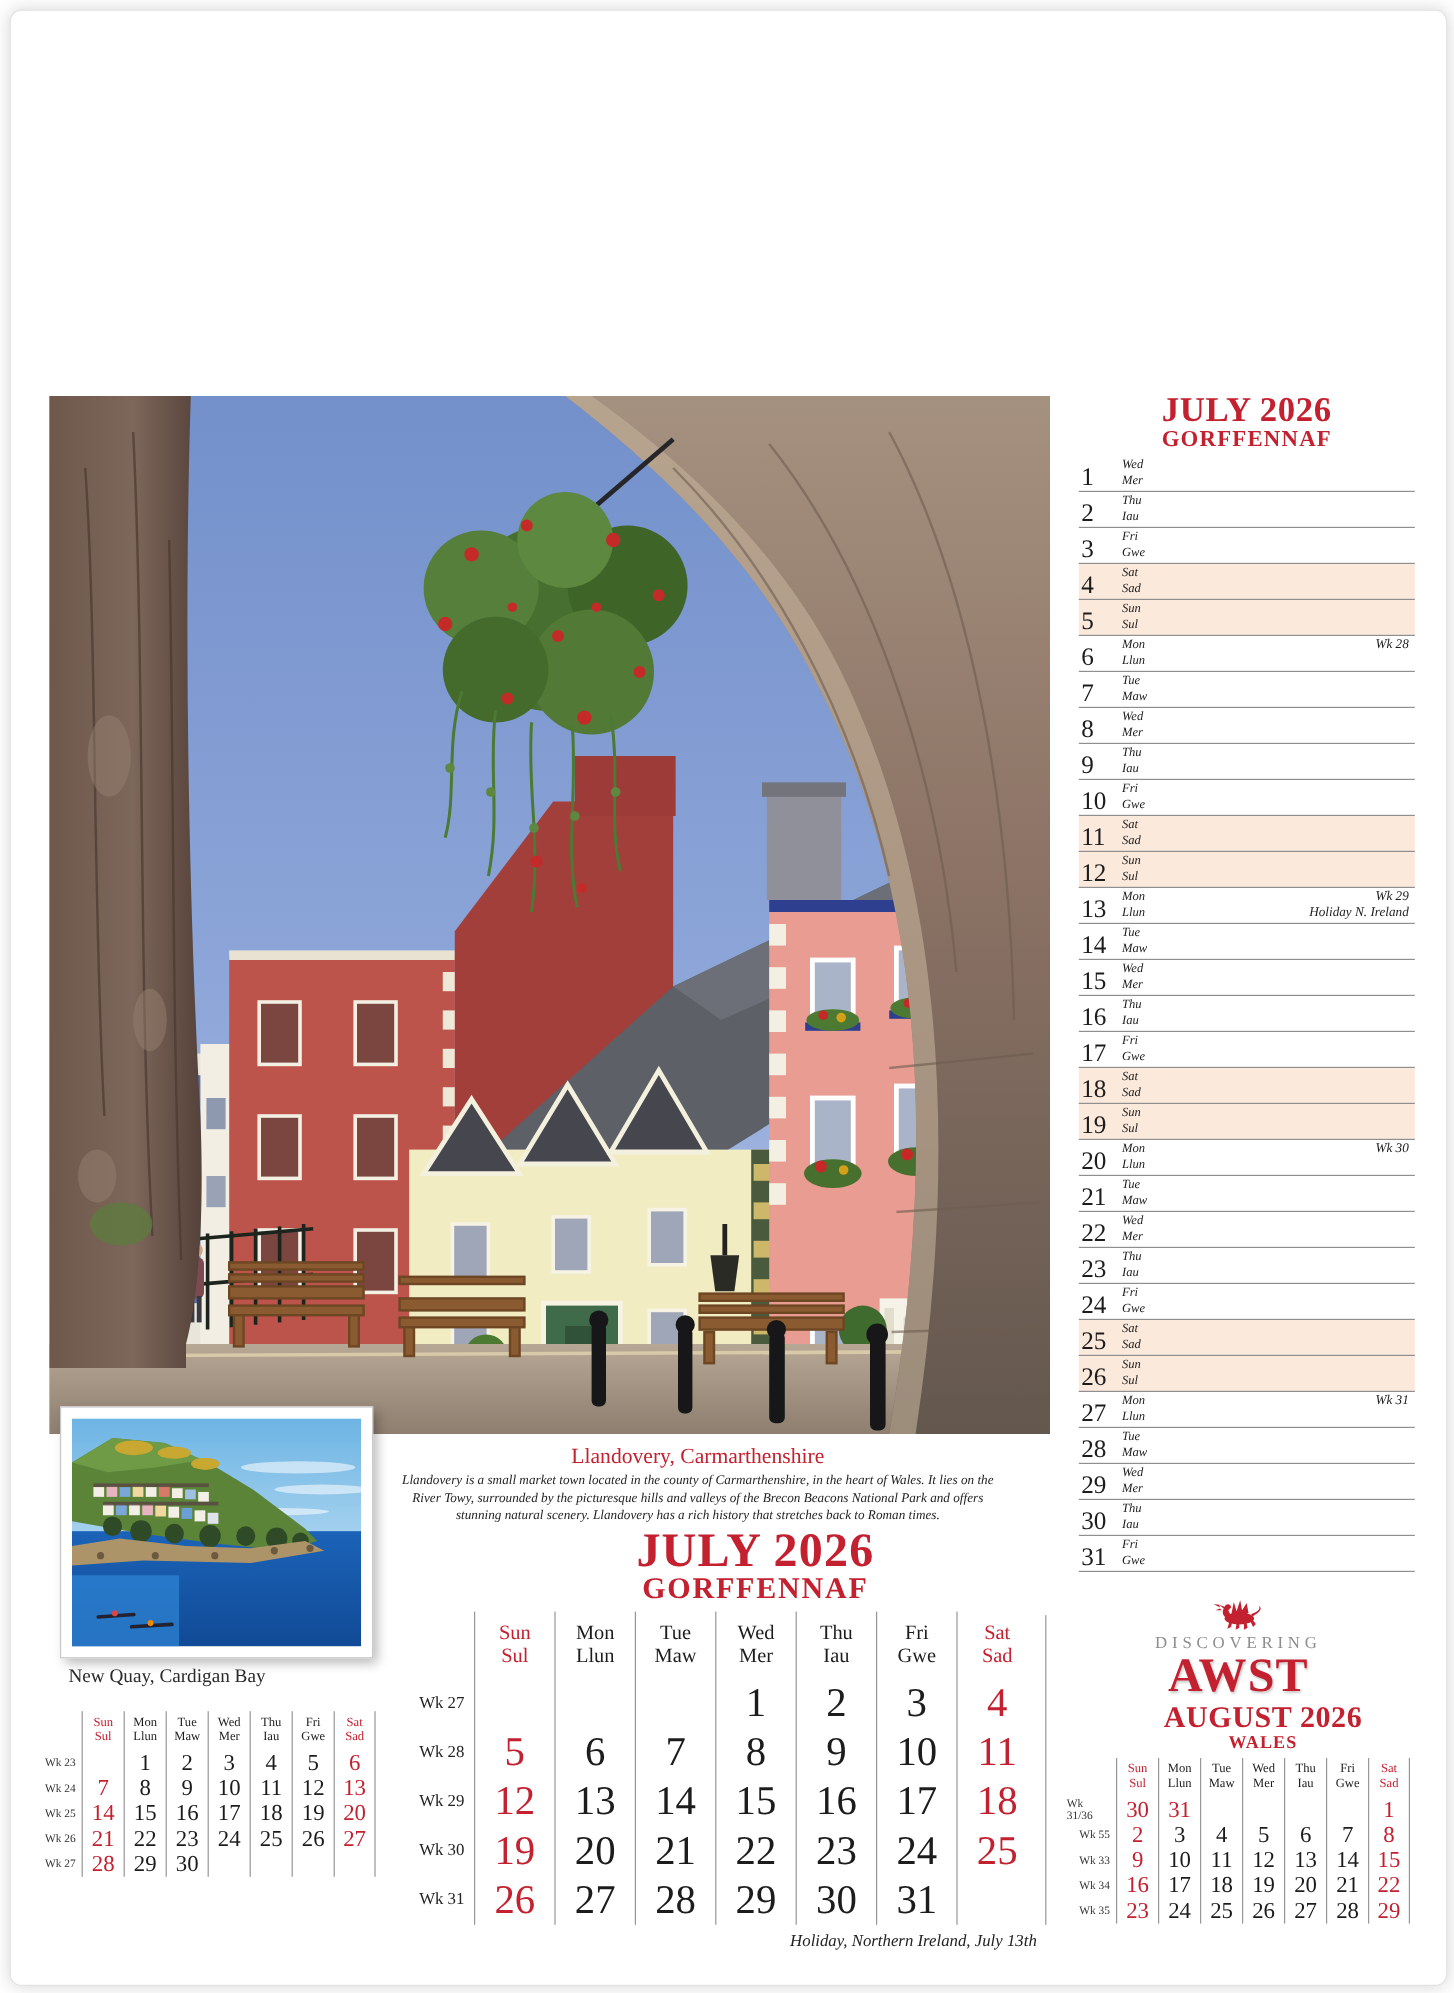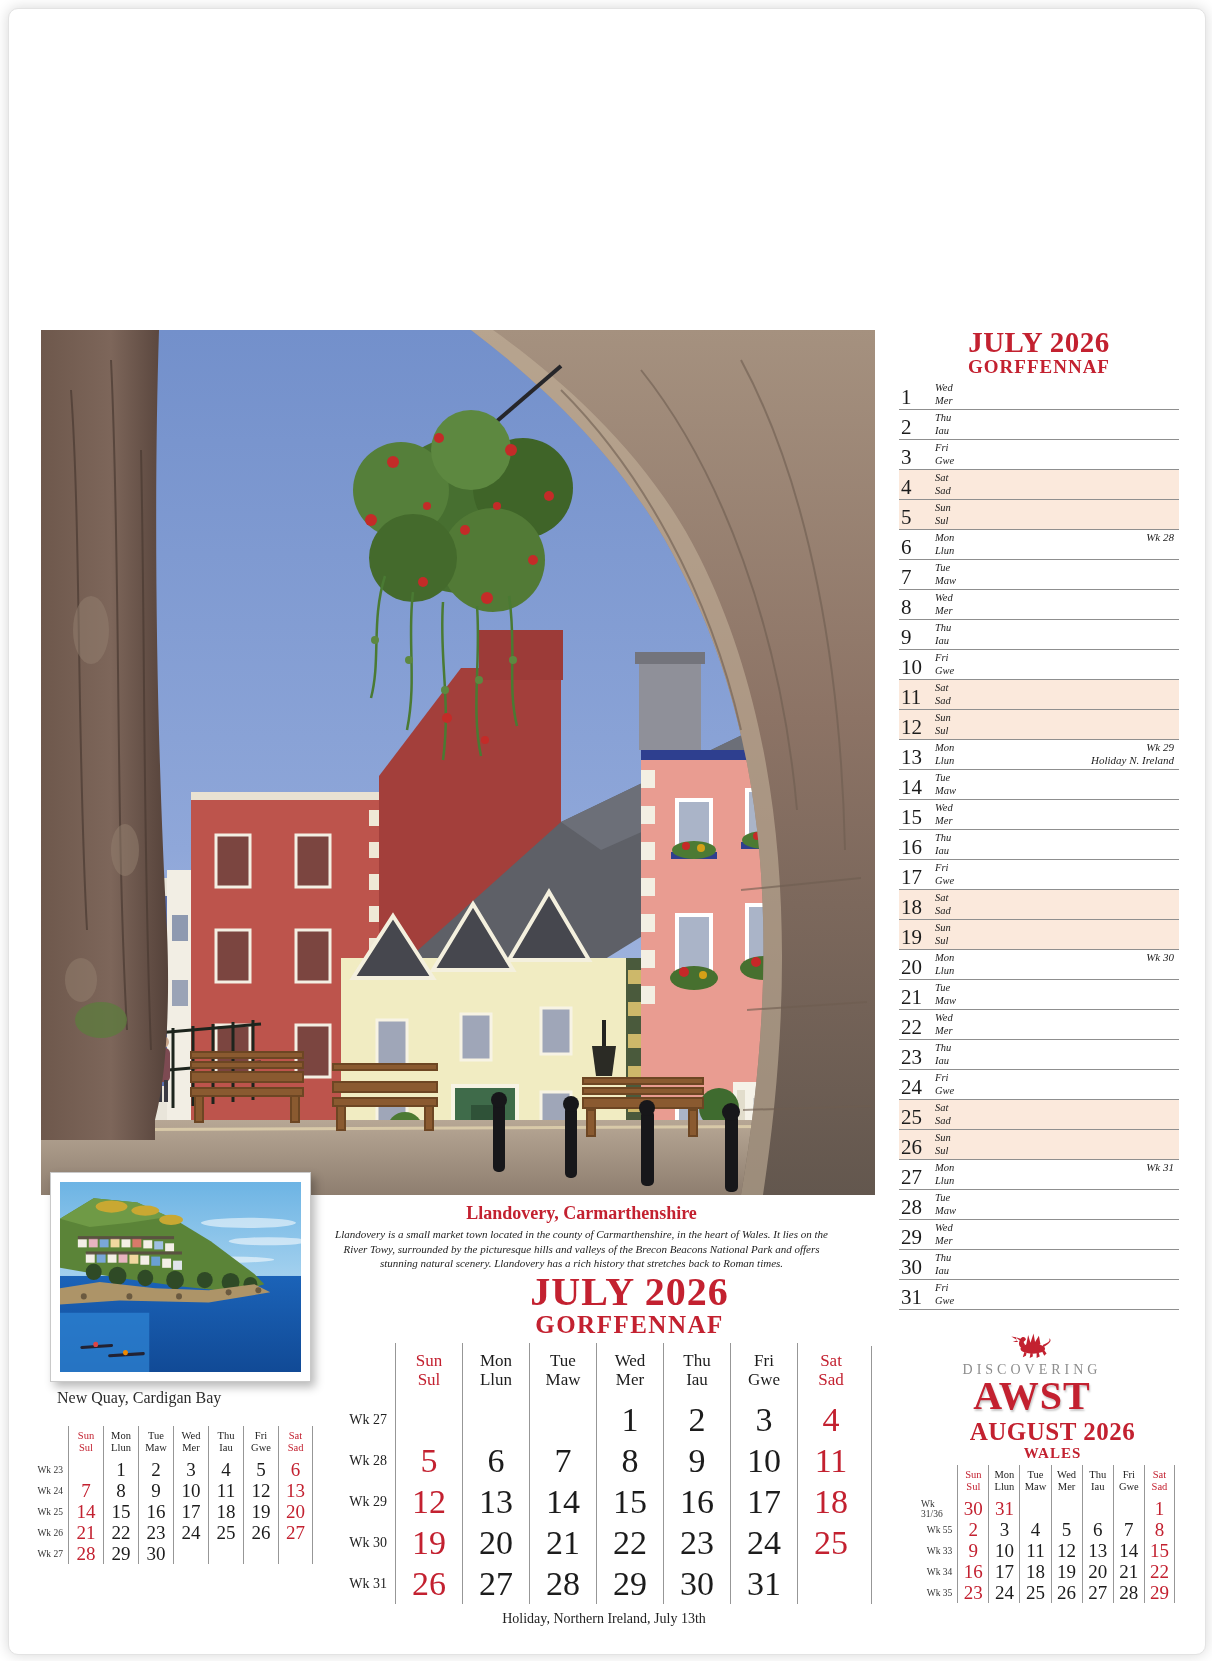--- a/index.html
+++ b/index.html
@@ -9,21 +9,21 @@
   .red{color:#c32130;}
   
   .photo{left:32px;top:321px;width:834px;height:865px;overflow:hidden;}
   .photo svg{display:block;width:100%;height:100%;}
   
   .inset{left:41px;top:1163px;width:261px;height:210px;background:#fff;border:1px solid #c9c9c9;box-shadow:4px 5px 9px rgba(0,0,0,.28);padding:9px;box-sizing:border-box;}
   .inset svg{display:block;width:100%;height:100%;}
   .inset-cap{left:48px;top:1380px;font-size:16px;color:#2a2a2a;}
   
   .capblock{left:315px;top:1194px;width:515px;text-align:center;}
-  .cap-title{font-size:18px;font-weight:bold;color:#c32130;margin-bottom:3px;}
+  .cap-title{font-size:18px;font-weight:normal;color:#c32130;margin-bottom:3px;}
   .cap-body{font-size:11px;font-style:italic;line-height:1.32;color:#222;}
   
   .dl{left:890px;top:318px;width:280px;}
   .dl-title{font-size:29px;line-height:30px;font-weight:600;color:#c32130;text-align:center;letter-spacing:.5px;}
   .dl-sub{font-size:19px;line-height:20px;font-weight:600;color:#c32130;text-align:center;letter-spacing:1px;}
   .dl-rows{margin-top:3px;}
   .dl-row{position:relative;height:30px;box-sizing:border-box;border-bottom:1px solid #8f8f8f;}
   .dl-row.wknd{background:#fbe9dc;}
   .dl-row .num{position:absolute;left:2px;bottom:1px;font-size:21px;line-height:22px;}
   .dl-row .ab{position:absolute;left:36px;top:1px;font-style:italic;font-size:10.5px;line-height:13px;}
@@ -58,30 +58,30 @@
   .mini .cell{height:21px;font-size:19px;line-height:21px;}
   .mini .wl{height:21px;}
   .mini .daycol{width:35px;}
   .mini .daycol:last-child{border-right:1px solid #979797;}
   .june{left:23px;top:1413px;width:281px;}
   .june .mini-titles{margin-left:36px;}
   .june .wkcol{width:36px;}
   .june .sp{height:33px;}
   .august{left:880px;top:1410px;width:286px;}
   .august .mini-titles{margin-left:41px;}
-  .august .wkcol{width:41px;margin-left:32px;}
+  .august .wkcol{width:41px;}
   .august .sp{height:33px;}
   
   .logo{left:880px;top:1320px;width:286px;text-align:center;}
   .logo .dragon{display:block;margin:0 auto 1px auto;}
   .logo-top{font-size:14px;letter-spacing:4px;color:#8d8d8d;line-height:15px;}
   .logo-name{font-size:40px;line-height:37px;font-weight:bold;color:#c32130;letter-spacing:1px;text-shadow:1px 2px 2px rgba(0,0,0,.22);}
   
   .vsep{left:862px;top:1337px;width:1px;height:258px;background:#979797;}
-  .footer{left:335px;top:1602px;width:520px;text-align:center;font-size:14px;color:#222;}
+  .footer{left:335px;top:1602px;width:520px;text-align:right;font-style:italic;font-size:14px;color:#222;}
 </style>
 </head>
 <body>
 
 <div class="page">
 
   <div class="abs photo">
     <svg viewBox="0 0 834 865" preserveAspectRatio="none">
       <defs>
         <linearGradient id="sky" x1="0" y1="0" x2="0" y2="1">

